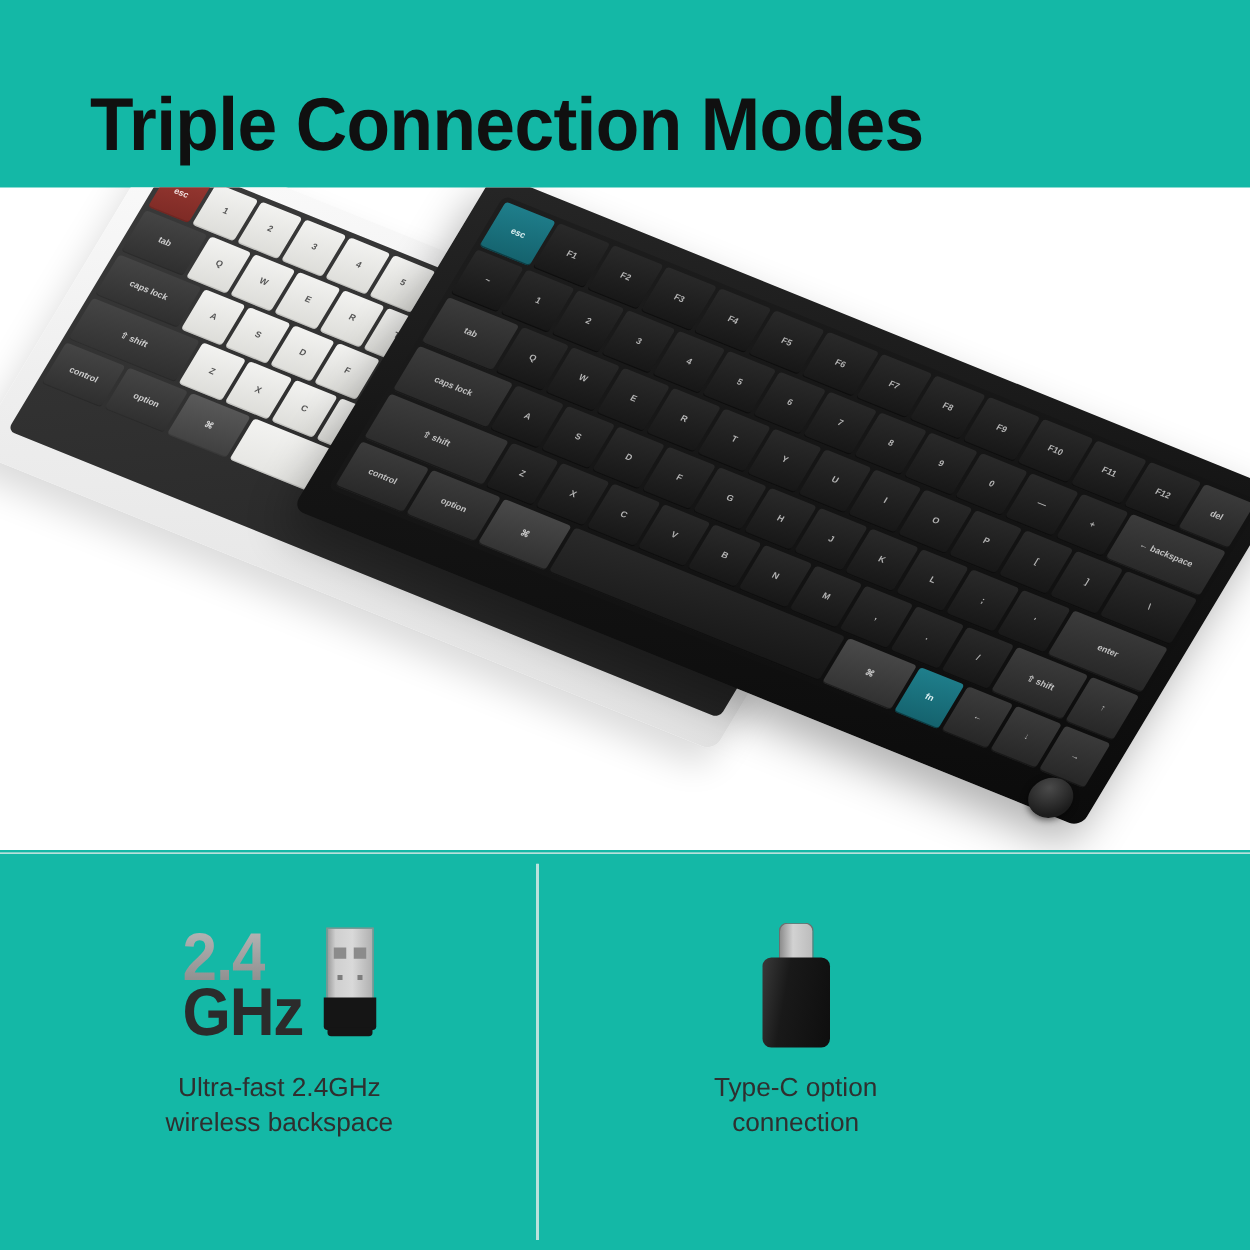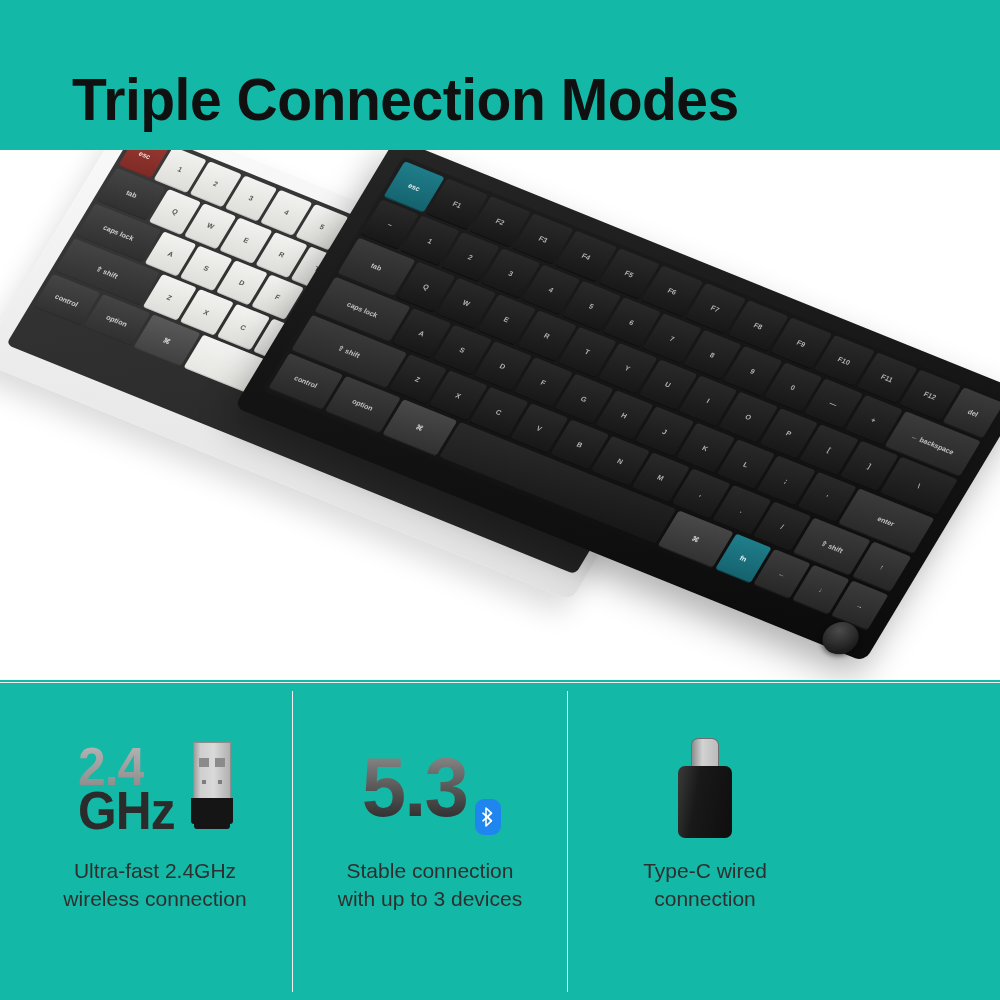--- a/index.html
+++ b/index.html
@@ -522,48 +522,34 @@
           <div class="metal"></div>
           <div class="pin p1"></div>
           <div class="pin p2"></div>
           <div class="dot d1"></div>
           <div class="dot d2"></div>
           <div class="body"></div>
           <div class="foot"></div>
         </div>
       </div>
       <div class="caption">Ultra-fast 2.4GHz
-wireless connection</div>
+wireless backspace</div>
     </div>
 
     <div class="vdivider"></div>
 
-    <div class="feature">
-      <div class="badge">
-        <span class="bt-num">5.3</span>
-        <span class="bt-icon">
-          <svg width="13" height="20" viewBox="0 0 13 20" aria-hidden="true">
-            <path d="M4 1 L9.4 6.2 L4 11.4 L4 1 Z M4 8.6 L9.4 13.8 L4 19 L4 8.6 Z" fill="none" stroke="#ffffff" stroke-width="1.6" stroke-linejoin="round" stroke-linecap="round"></path>
-            <line x1="1" y1="6.2" x2="9.4" y2="13.8" stroke="#ffffff" stroke-width="1.6" stroke-linecap="round"></line>
-            <line x1="1" y1="13.8" x2="9.4" y2="6.2" stroke="#ffffff" stroke-width="1.6" stroke-linecap="round"></line>
-          </svg>
-        </span>
-      </div>
-      <div class="caption">Stable connection
-with up to 3 devices</div>
-    </div>
 
     <div class="vdivider"></div>
 
     <div class="feature">
       <div class="badge">
         <div class="typec">
           <div class="tip"></div>
           <div class="shell"></div>
         </div>
       </div>
-      <div class="caption">Type-C wired
+      <div class="caption">Type-C option
 connection</div>
     </div>
 
   </div>
 
 </div>
 
 </body></html>

